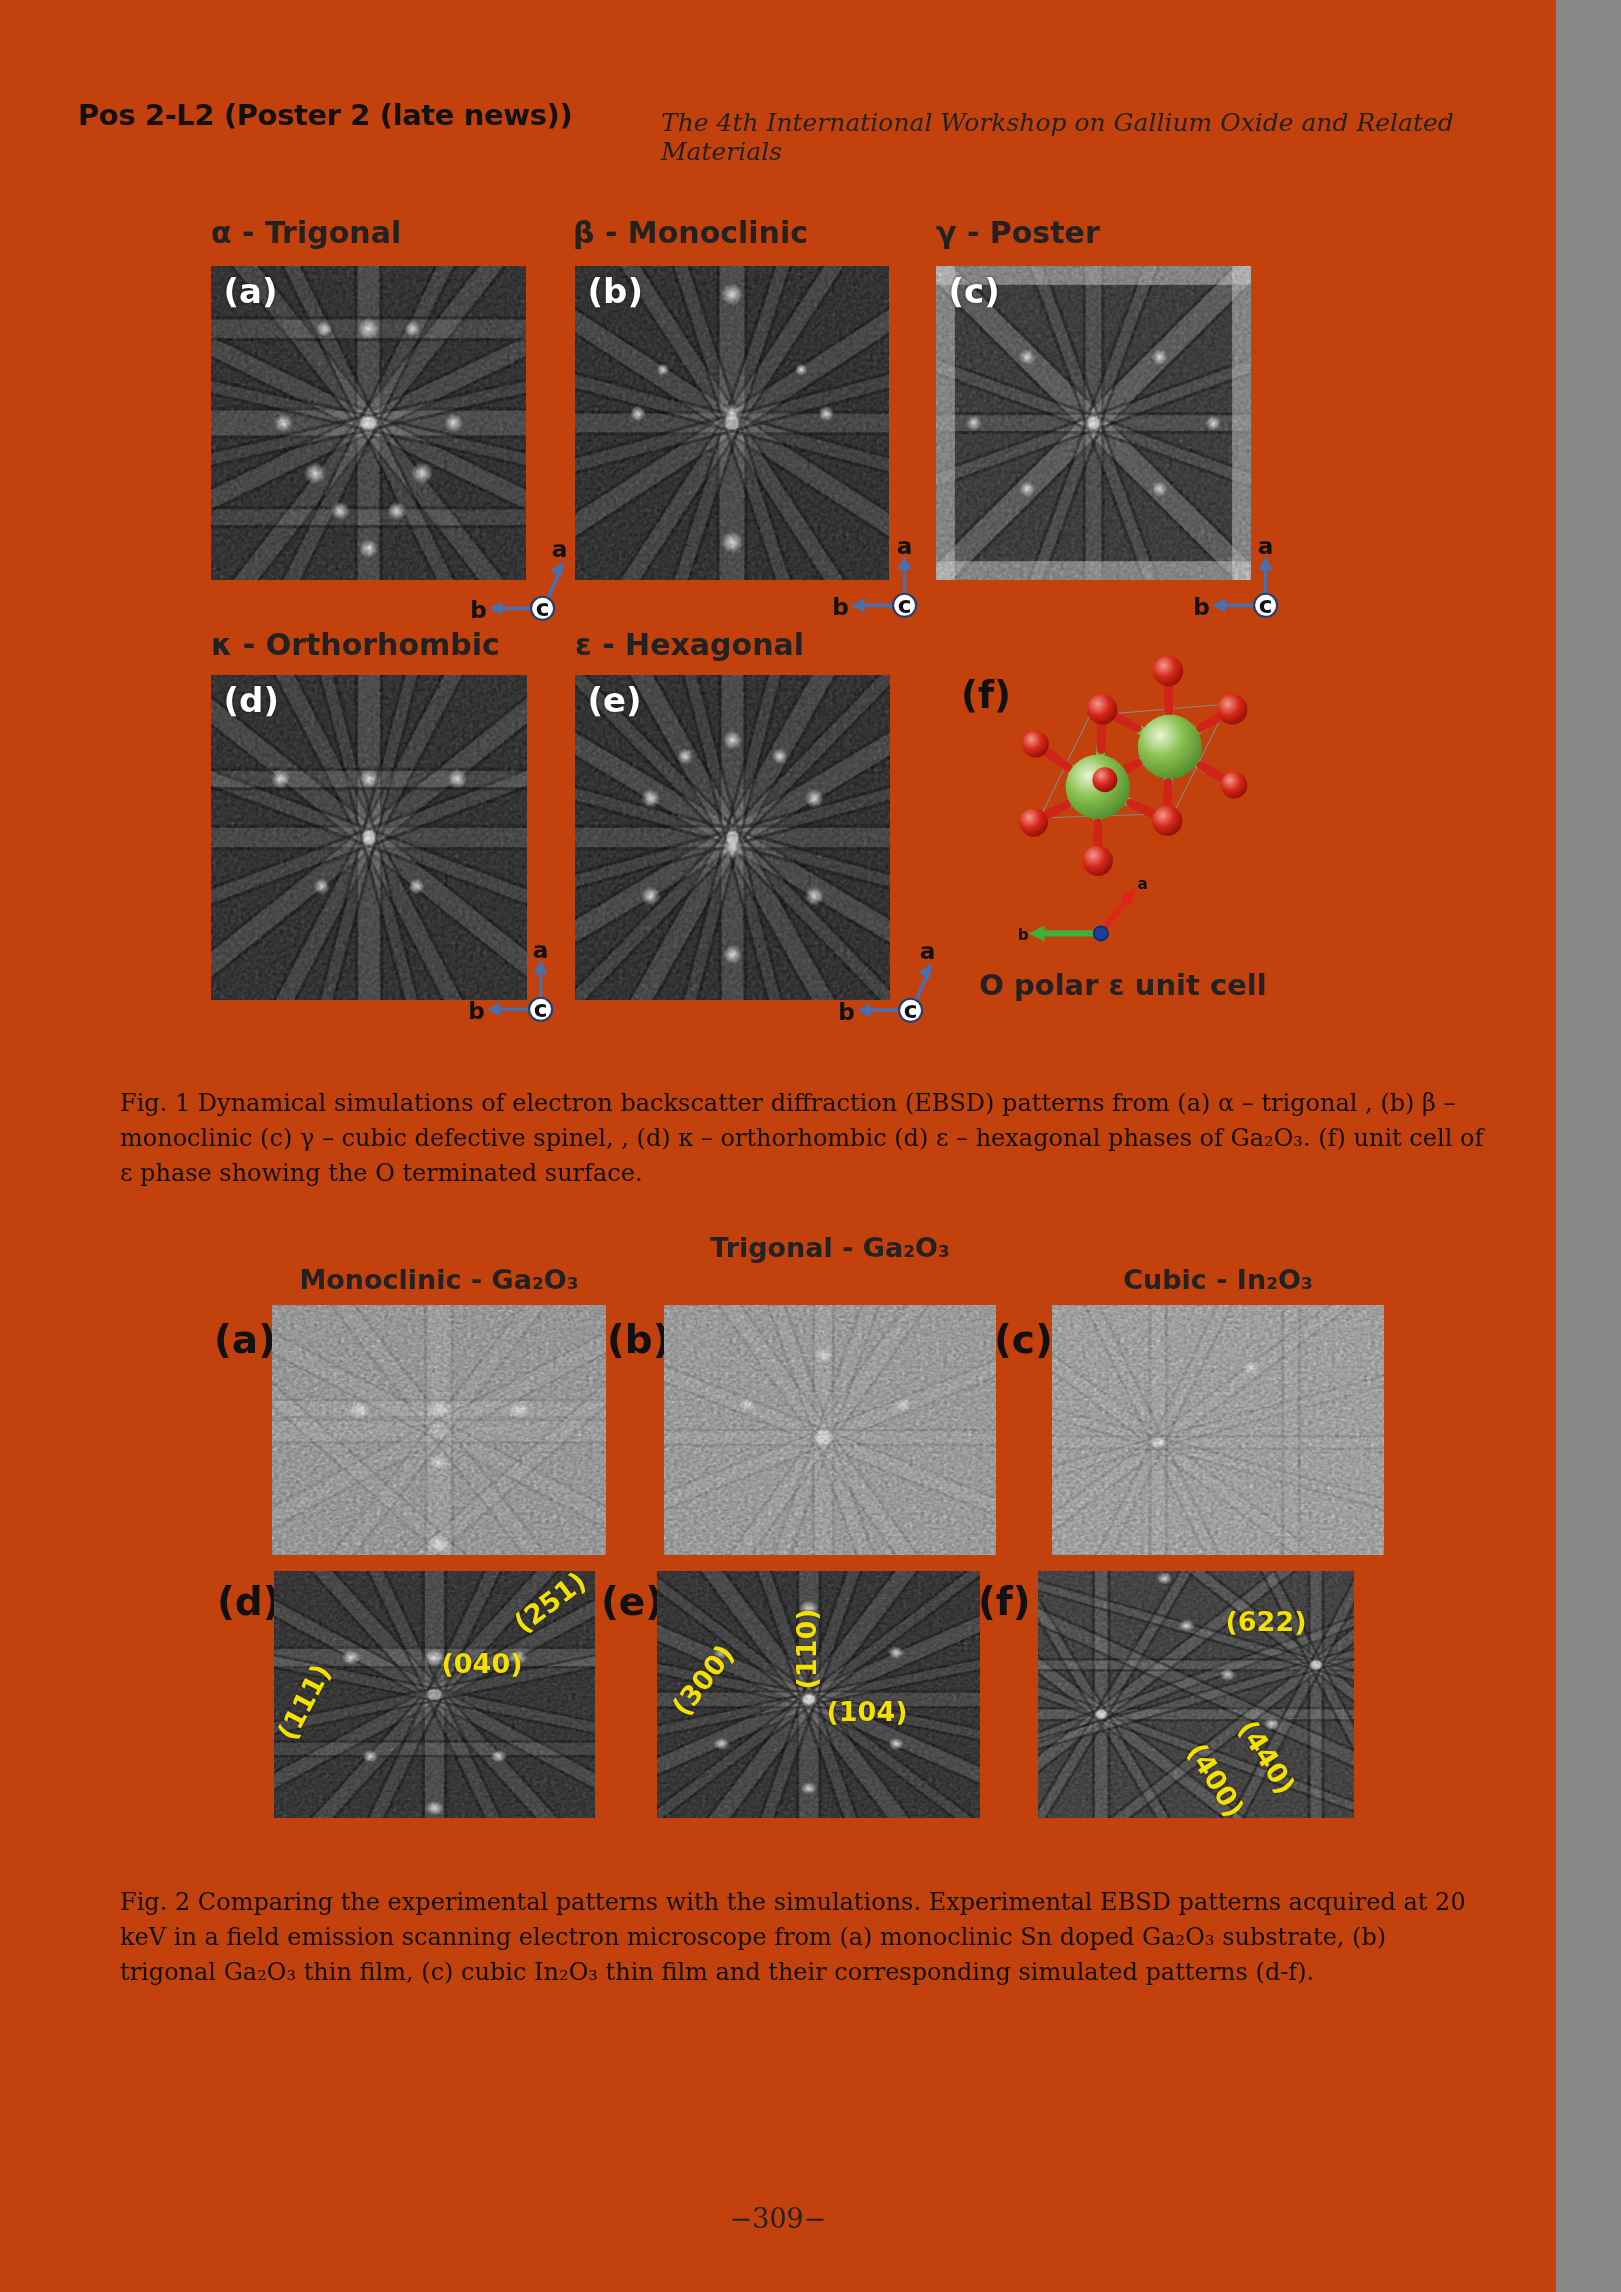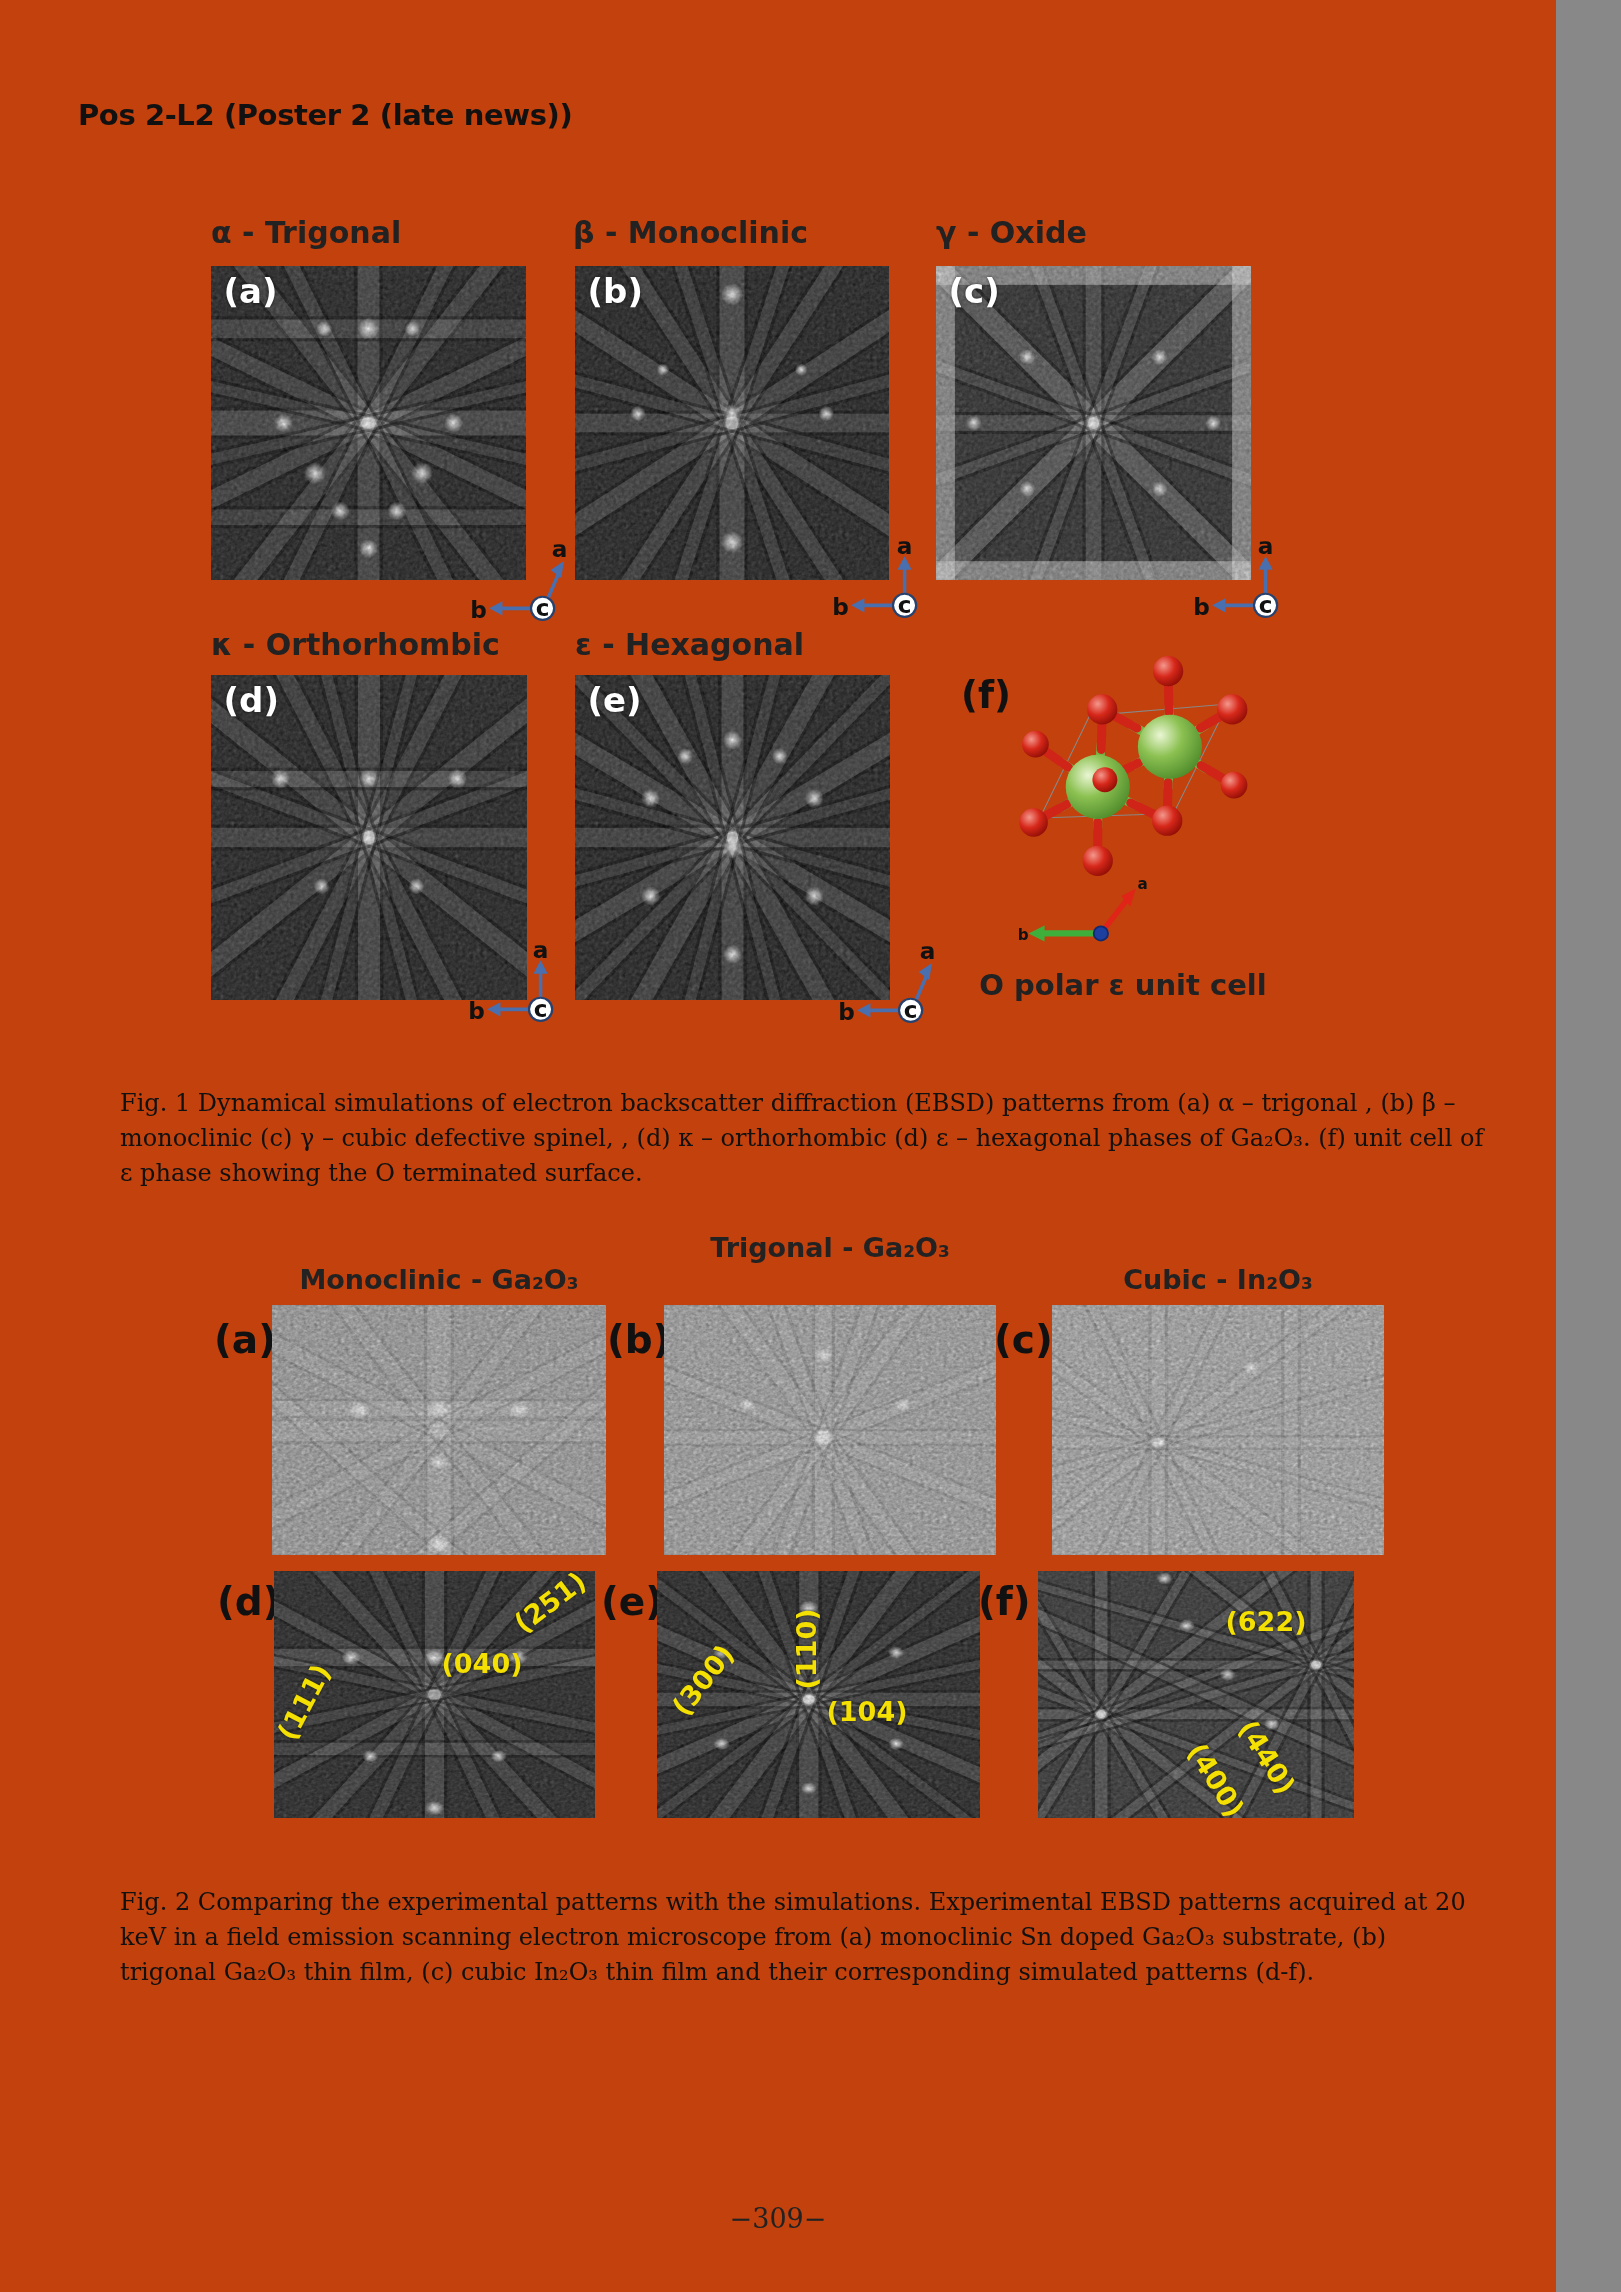--- a/index.html
+++ b/index.html
@@ -76,25 +76,26 @@
       <polygon points="27,72 42,64 42,80" fill="#4a6fae"></polygon>
       <circle cx="87" cy="72" r="13" fill="#ffffff" stroke="#27426e" stroke-width="2.5"></circle>
       <text class="axis-letter" x="87" y="81" text-anchor="middle" font-size="22">c</text>
     </symbol>
   </defs>
 </svg>
 
 <div id="page">
 
   <div class="abs session">Pos 2-L2 (Poster 2 (late news))</div>
+  <div class="abs workshop">The 4th International Workshop on Gallium Oxide and Related Materials</div>
 
   <div>
     <div class="abs phase-title" style="left:211px;top:215px;width:315px">α - Trigonal</div>
     <div class="abs phase-title" style="left:573px;top:215px;width:314px">β - Monoclinic</div>
-    <div class="abs phase-title" style="left:936px;top:215px;width:315px">γ - Oxide</div>
+    <div class="abs phase-title" style="left:936px;top:215px;width:315px">γ - Poster</div>
 
     <div class="panel" style="left:211px;top:266px;width:315px;height:314px">
       <svg class="ebsd" viewBox="0 0 100 100" preserveAspectRatio="none">
           <rect x="0" y="0" width="100" height="100" fill="#272727"></rect>
           <g transform="translate(50 50) rotate(0)">
             <rect x="-95" y="-4" width="190" height="8" fill="#fff" opacity="0.16"></rect>
             <rect x="-95" y="-5" width="190" height="1" fill="#000" opacity="0.4"></rect>
             <rect x="-95" y="4" width="190" height="1" fill="#000" opacity="0.4"></rect>
           </g>
           <g transform="translate(50 50) rotate(90)">

